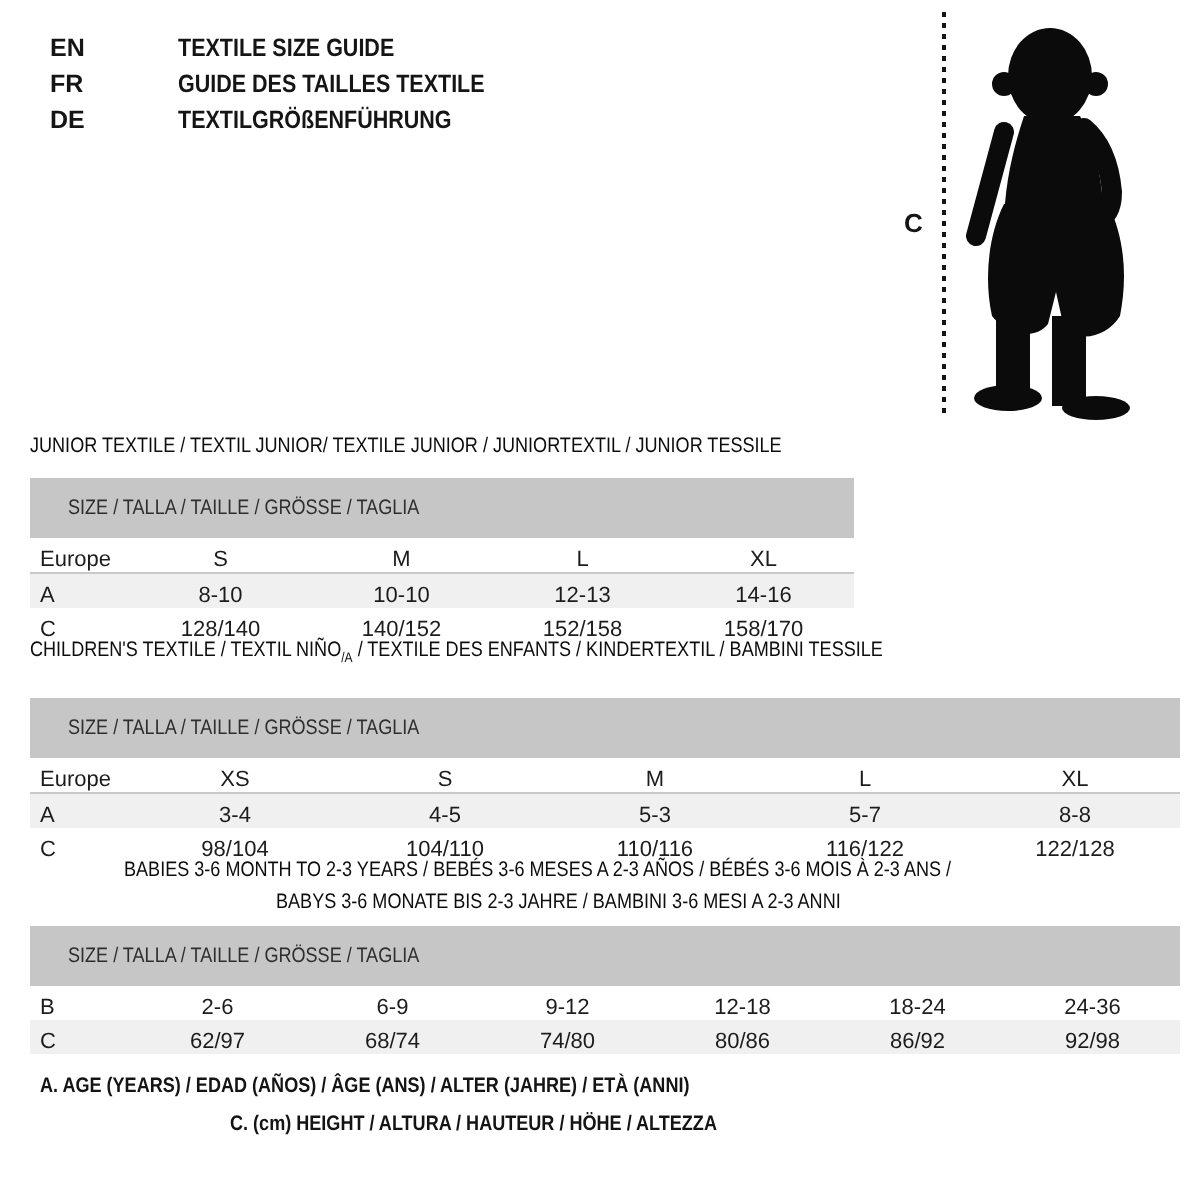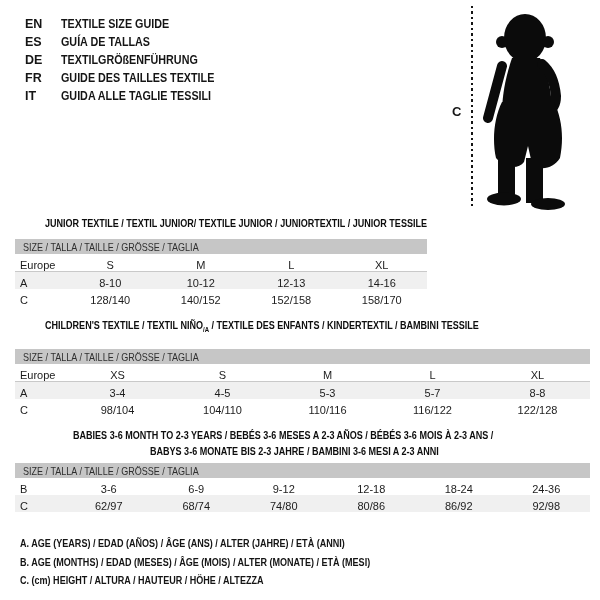--- a/index.html
+++ b/index.html
@@ -2,77 +2,69 @@
 <html><head>
 <meta charset="utf-8">
 <style>
   html,body{margin:0;padding:0;background:#ffffff;}
   #canvas{position:relative;width:600px;height:600px;background:#ffffff;overflow:hidden;
           font-family:"Liberation Sans",sans-serif;color:#111;}
   .cond{display:inline-block;transform:scaleX(0.86);transform-origin:0 50%;white-space:nowrap;}
 
   
   .lang{position:absolute;left:25px;top:15px;}
-  .lang-row{display:flex;height:18px;align-items:center;font-weight:700;font-size:12.5px;color:#151515;}
+  .lang-row{display:flex;height:18px;align-items:center;font-weight:700;font-size:12.5px;color:#151515;gap:28px;}
   .lang-code{width:36px;flex:0 0 36px;}
 
   
   .dash-line{position:absolute;left:471px;top:6px;width:2px;height:202px;
              background:repeating-linear-gradient(to bottom,#151515 0 2.5px,transparent 2.5px 5.5px);}
   .c-label{position:absolute;left:452px;top:104px;font-weight:700;font-size:13px;color:#151515;}
   .baby{position:absolute;left:482px;top:8px;}
 
   
   .tblsec{position:absolute;left:15px;}
   #t1{top:218px;width:412px;}
   #t2{top:320px;width:575px;}
   #t3{top:427px;width:575px;}
-  .tbl-title{font-weight:700;font-size:10.5px;line-height:11px;color:#0d0d0d;margin-left:30px;}
+  .tbl-title{font-weight:400;font-size:10.5px;line-height:11px;color:#0d0d0d;}
   #t3 .tbl-title{line-height:16px;text-align:center;}
   .subm{font-size:7px;}
-  .bar{height:15px;background:#c6c6c6;display:flex;align-items:center;padding-left:8px;
+  .bar{height:30px;background:#c6c6c6;display:flex;align-items:center;padding-left:19px;
        font-size:10.5px;color:#2e2e2e;}
   #t1 .bar{margin-top:10px;}
   #t2 .bar{margin-top:14px;}
   #t3 .bar{margin-top:4px;}
   .row{display:flex;height:17px;align-items:flex-end;font-size:11px;color:#1c1c1c;}
   .row.hdr{border-bottom:1px solid #c9c9c9;}
   .row.alt{background:#f0f0f0;}
   .lbl{flex:0 0 50px;width:50px;padding-left:5px;box-sizing:border-box;}
   .cell{flex:1;text-align:center;}
 
   
   .footnotes{position:absolute;left:20px;top:534px;}
-  .fn{font-weight:700;font-size:10.5px;line-height:18.5px;color:#141414;}
+  .fn{font-weight:700;font-size:10.5px;line-height:18.5px;color:#141414;text-align:right;}
 </style>
 </head>
 <body>
 
 <div id="canvas">
 
   <div class="lang">
     <div class="lang-row">
       <span class="lang-code">EN</span>
       <span class="cond">TEXTILE SIZE GUIDE</span>
     </div>
     <div class="lang-row">
-      <span class="lang-code">ES</span>
-      <span class="cond">GUÍA DE TALLAS</span>
+      <span class="lang-code">FR</span>
+      <span class="cond">GUIDE DES TAILLES TEXTILE</span>
     </div>
     <div class="lang-row">
       <span class="lang-code">DE</span>
       <span class="cond">TEXTILGRÖßENFÜHRUNG</span>
-    </div>
-    <div class="lang-row">
-      <span class="lang-code">FR</span>
-      <span class="cond">GUIDE DES TAILLES TEXTILE</span>
-    </div>
-    <div class="lang-row">
-      <span class="lang-code">IT</span>
-      <span class="cond">GUIDA ALLE TAGLIE TESSILI</span>
     </div>
   </div>
 
   <div class="dash-line"></div>
   <div class="c-label">C</div>
   <svg class="baby" width="112" height="202" viewBox="0 0 112 202" aria-hidden="true">
     <g fill="#0b0b0b" stroke="none">
       <ellipse cx="43" cy="30" rx="21" ry="24"></ellipse>
       <circle cx="20" cy="34" r="6"></circle>
       <circle cx="66" cy="34" r="6"></circle>
@@ -97,21 +89,21 @@
     <div class="row hdr">
       <span class="lbl">Europe</span>
       <span class="cell">S</span>
       <span class="cell">M</span>
       <span class="cell">L</span>
       <span class="cell">XL</span>
     </div>
     <div class="row alt">
       <span class="lbl">A</span>
       <span class="cell">8-10</span>
-      <span class="cell">10-12</span>
+      <span class="cell">10-10</span>
       <span class="cell">12-13</span>
       <span class="cell">14-16</span>
     </div>
     <div class="row">
       <span class="lbl">C</span>
       <span class="cell">128/140</span>
       <span class="cell">140/152</span>
       <span class="cell">152/158</span>
       <span class="cell">158/170</span>
     </div>
@@ -155,21 +147,21 @@
       <span class="cond">BABIES 3-6 MONTH TO 2-3 YEARS / BEBÉS 3-6 MESES A 2-3 AÑOS / BÉBÉS 3-6 MOIS À 2-3 ANS /</span>
     </div>
     <div class="tbl-title">
       <span class="cond">BABYS 3-6 MONATE BIS 2-3 JAHRE / BAMBINI 3-6 MESI A 2-3 ANNI</span>
     </div>
     <div class="bar">
       <span class="cond">SIZE / TALLA / TAILLE / GRÖSSE / TAGLIA</span>
     </div>
     <div class="row">
       <span class="lbl">B</span>
-      <span class="cell">3-6</span>
+      <span class="cell">2-6</span>
       <span class="cell">6-9</span>
       <span class="cell">9-12</span>
       <span class="cell">12-18</span>
       <span class="cell">18-24</span>
       <span class="cell">24-36</span>
     </div>
     <div class="row alt">
       <span class="lbl">C</span>
       <span class="cell">62/97</span>
       <span class="cell">68/74</span>
@@ -178,20 +170,17 @@
       <span class="cell">86/92</span>
       <span class="cell">92/98</span>
     </div>
   </section>
 
   <div class="footnotes">
     <div class="fn">
       <span class="cond">A. AGE (YEARS) / EDAD (AÑOS) / ÂGE (ANS) / ALTER (JAHRE) / ETÀ (ANNI)</span>
     </div>
     <div class="fn">
-      <span class="cond">B. AGE (MONTHS) / EDAD (MESES) / ÂGE (MOIS) / ALTER (MONATE) / ETÀ (MESI)</span>
-    </div>
-    <div class="fn">
       <span class="cond">C. (cm) HEIGHT / ALTURA / HAUTEUR / HÖHE / ALTEZZA</span>
     </div>
   </div>
 
 </div>
 
 </body></html>

